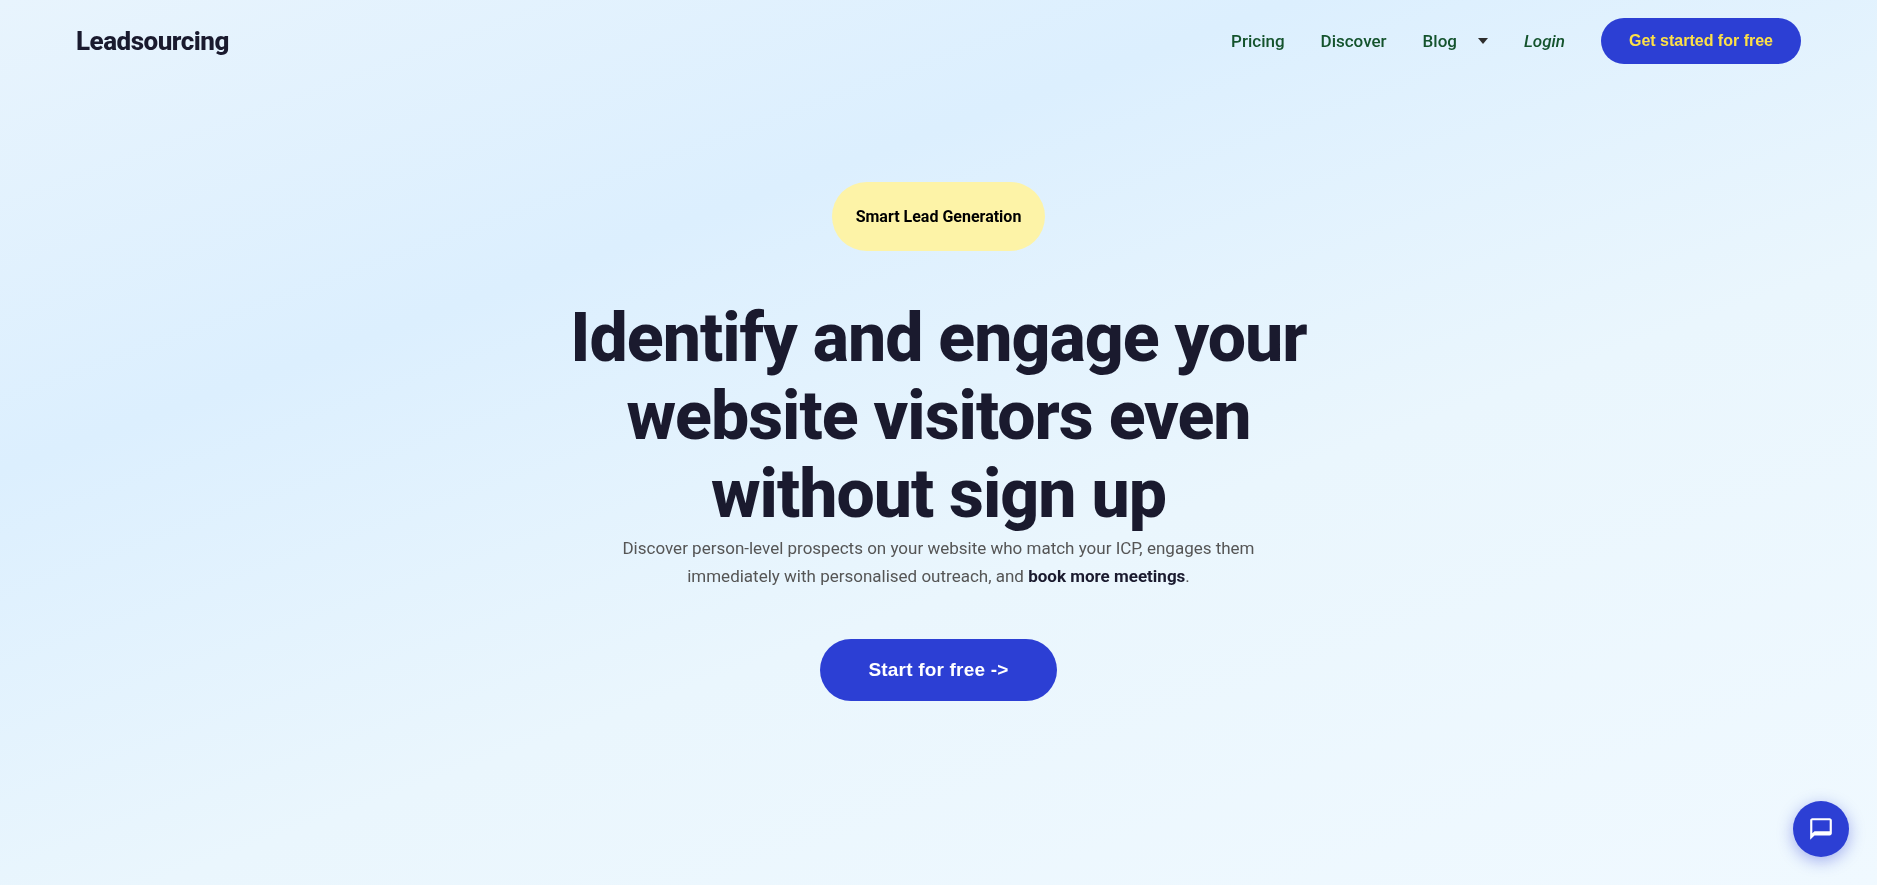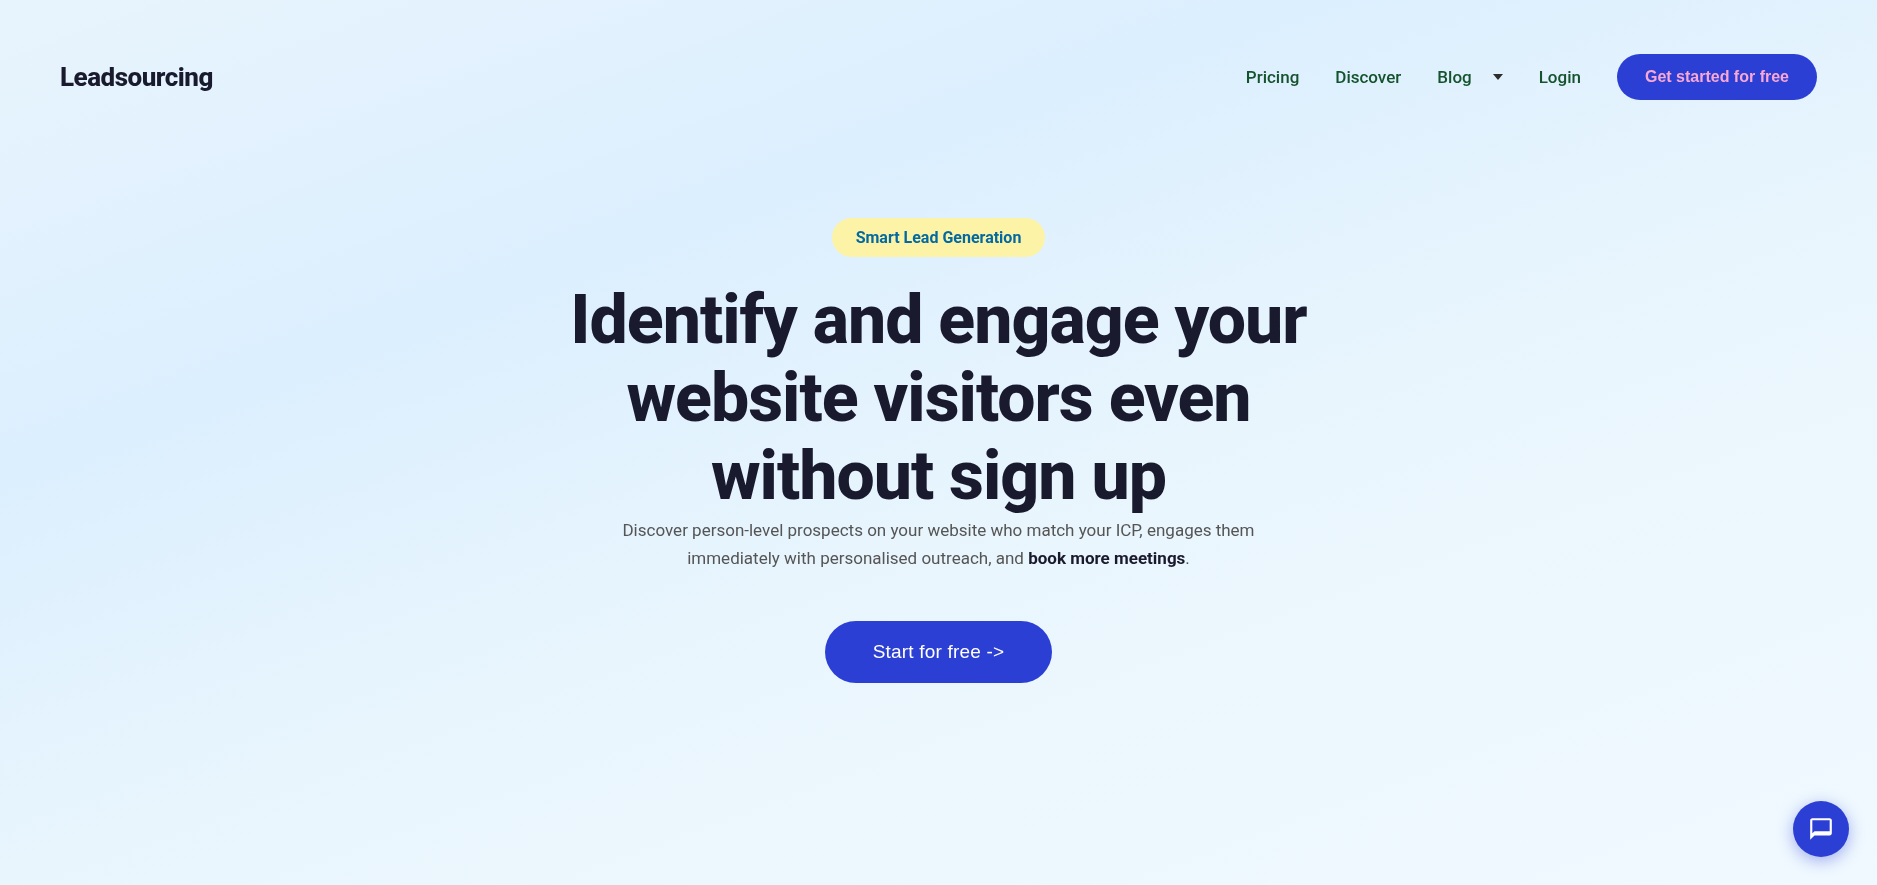--- a/index.html
+++ b/index.html
@@ -13,24 +13,23 @@
       background: linear-gradient(160deg, #e8f4fd 0%, #dceffe 30%, #eaf6fd 60%, #f0f9ff 100%);
       min-height: 885px;
       overflow-x: hidden;
     }
 
     
     nav {
       display: flex;
       align-items: center;
       justify-content: space-between;
-      padding: 18px 60px;
+      padding: 18px 76px;
       position: relative;
       z-index: 10;
-      margin-top: 36px;
     }
 
     .logo {
       font-size: 26px;
       font-weight: 800;
       color: #1a1a2e;
       letter-spacing: -0.5px;
     }
 
     .nav-links {
@@ -62,25 +61,26 @@
       border-top: 6px solid #2d2d2d;
       margin-left: 2px;
       vertical-align: middle;
     }
 
     .nav-login {
       color: #2d2d2d;
       font-size: 17px;
       font-weight: 500;
       text-decoration: none;
+      font-style: italic;
     }
 
     .btn-get-started {
       background: #2c3fd4;
-      color: #f9a8d4;
+      color: #fde047;
       border: none;
       border-radius: 50px;
       padding: 14px 28px;
       font-size: 16px;
       font-weight: 600;
       cursor: pointer;
       white-space: nowrap;
     }
 
     
@@ -90,26 +90,26 @@
       align-items: center;
       justify-content: center;
       text-align: center;
       padding: 100px 40px 60px;
       max-width: 1200px;
       margin: 0 auto;
     }
 
     .badge {
       background: #fdf3a7;
-      color: #0369a1;
+      color: #000000;
       font-size: 16px;
       font-weight: 700;
       border-radius: 50px;
-      padding: 10px 24px;
-      margin-bottom: 24px;
+      padding: 25px 24px;
+      margin-bottom: 48px;
       display: inline-block;
     }
 
     .hero-title {
       font-size: 68px;
       font-weight: 800;
       color: #1a1a2e;
       line-height: 1.15;
       max-width: 980px;
       letter-spacing: -1px;
@@ -128,21 +128,21 @@
       font-weight: 700;
     }
 
     .btn-start-free {
       background: #2c3fd4;
       color: #fff;
       border: none;
       border-radius: 50px;
       padding: 20px 48px;
       font-size: 19px;
-      font-weight: 400;
+      font-weight: 700;
       cursor: pointer;
       letter-spacing: 0.2px;
     }
 
     
     .chat-widget {
       position: fixed;
       bottom: 28px;
       right: 28px;
       width: 56px;

